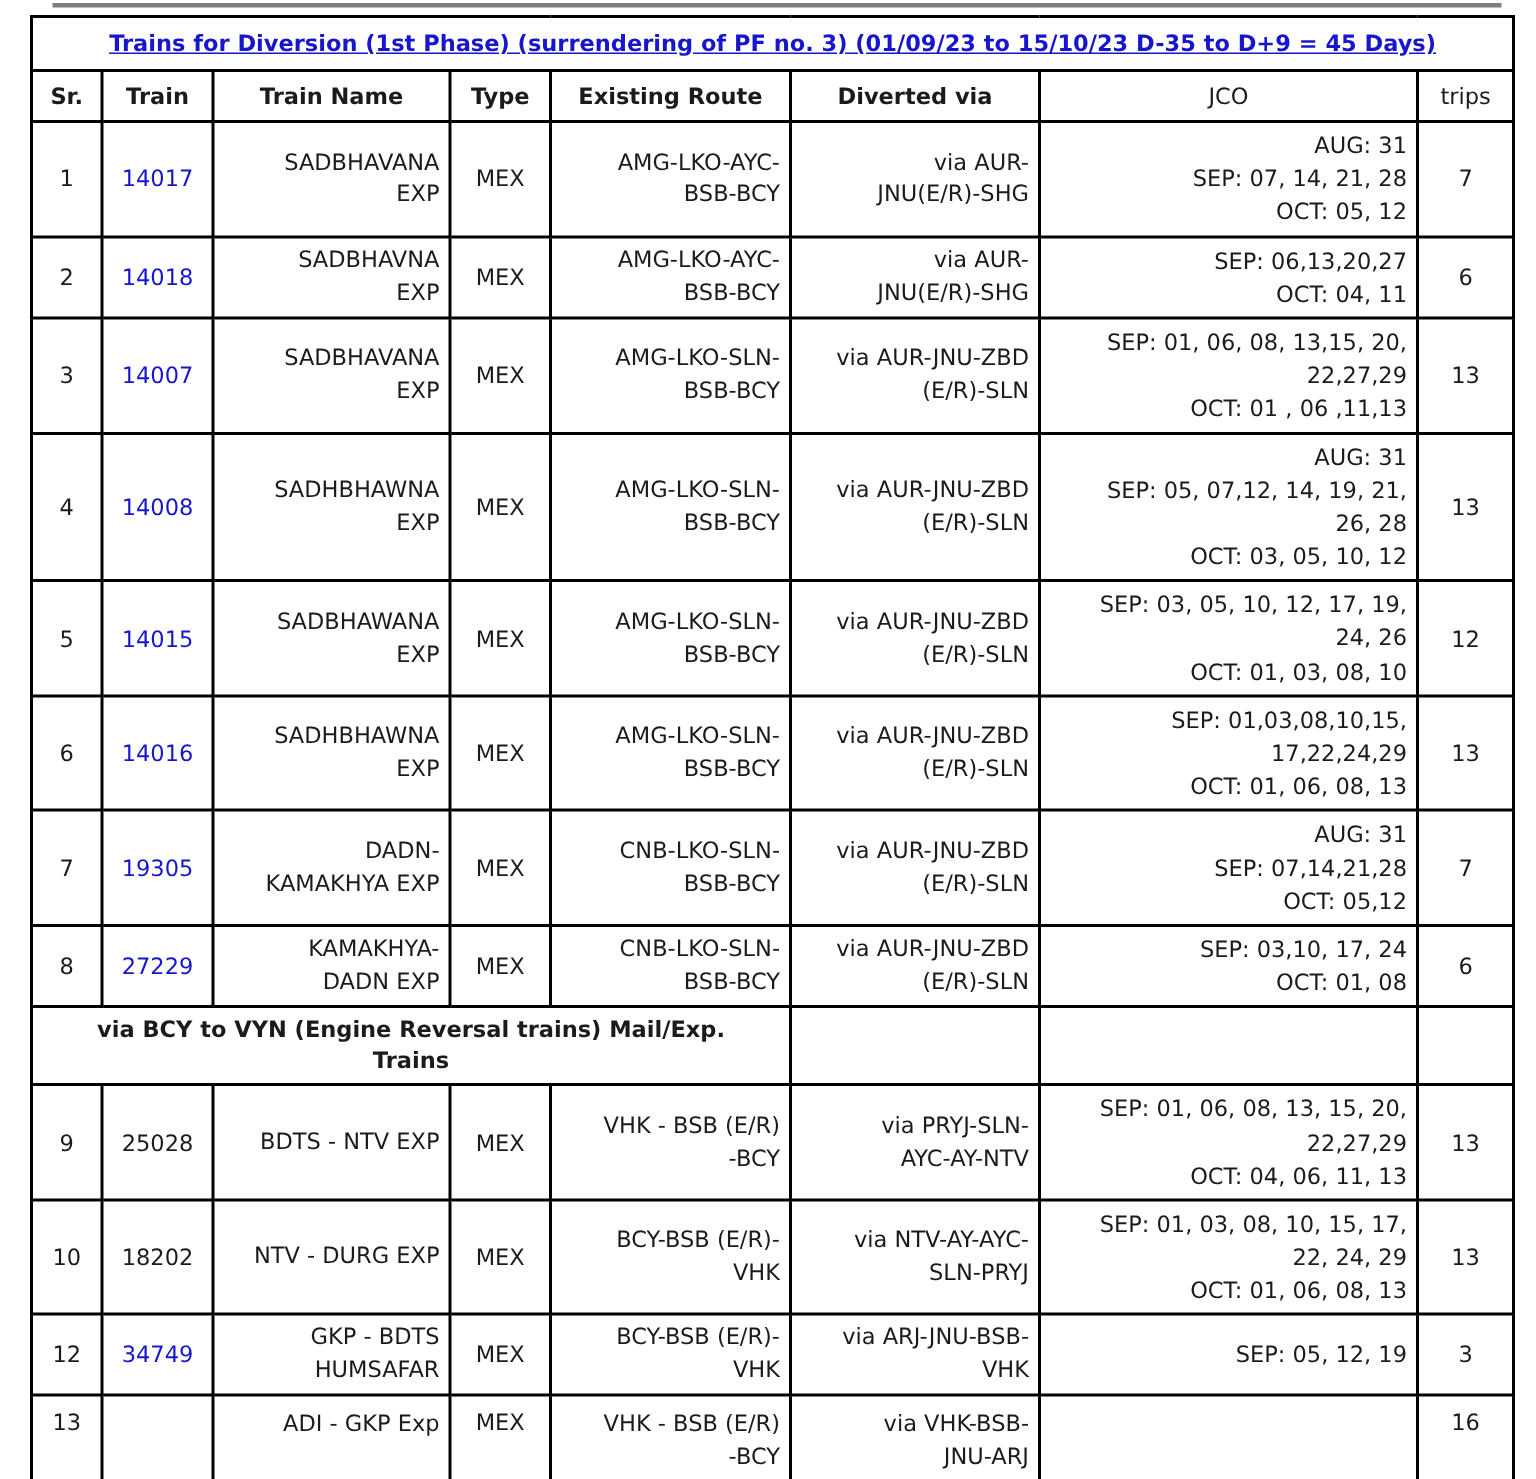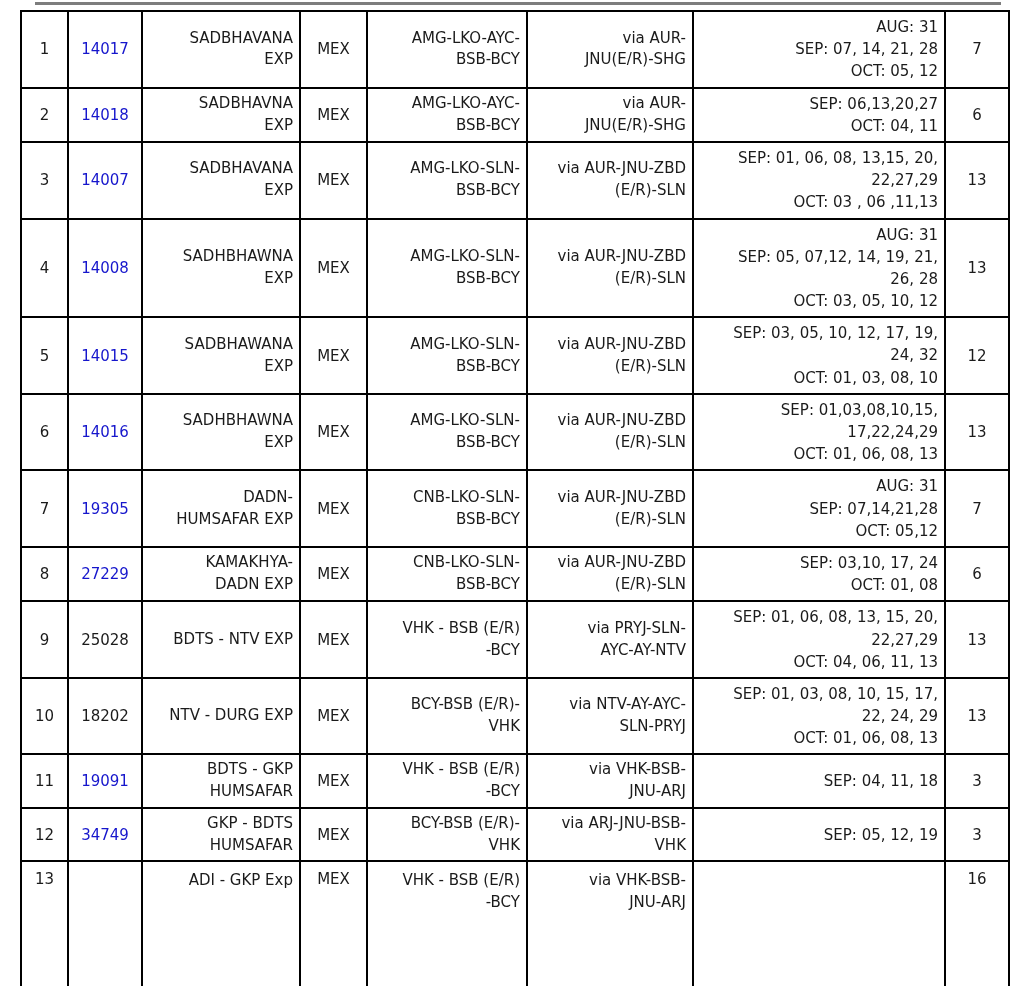--- a/index.html
+++ b/index.html
@@ -65,20 +65,33 @@
     <col style="width:47px">
       <col style="width:74px">
       <col style="width:158px">
       <col style="width:67px">
     <col style="width:160px">
       <col style="width:166px">
       <col style="width:252px">
       <col style="width:64px">
   </colgroup>
   <tbody>
+    <tr>
+      <td class="title-cell" colspan="8">Trains for Diversion (1st Phase) (surrendering of PF no. 3) (01/09/23 to 15/10/23 D-35 to D+9  = 45 Days)</td>
+    </tr>
+    <tr>
+      <th>Sr.</th>
+      <th>Train</th>
+      <th>Train Name</th>
+      <th>Type</th>
+      <th>Existing Route</th>
+      <th>Diverted via</th>
+      <th class="thin">JCO</th>
+      <th class="thin">trips</th>
+    </tr>
   <tr style="height: 72px;">
         <td class="center">1</td>
         <td class="center"><a class="train-link">14017</a></td>
         <td class="pre">SADBHAVANA
 EXP</td>
         <td class="center">MEX</td>
         <td class="pre">AMG-LKO-AYC-
 BSB-BCY</td>
         <td class="pre">via AUR-
 JNU(E/R)-SHG</td>
@@ -111,21 +124,21 @@
         <td class="pre">SADBHAVANA
 EXP</td>
         <td class="center">MEX</td>
         <td class="pre">AMG-LKO-SLN-
 BSB-BCY</td>
         <td class="pre">via AUR-JNU-ZBD
 (E/R)-SLN</td>
         <td class="jco">
           <span class="jco-line">SEP: 01, 06, 08, 13,15, 20,</span>
           <span class="jco-line">22,27,29</span>
-          <span class="jco-line">OCT: 03 , 06 ,11,13</span>
+          <span class="jco-line">OCT: 01 , 06 ,11,13</span>
         </td>
         <td class="center">13</td>
       </tr>
       <tr style="height: 90px;">
         <td class="center">4</td>
         <td class="center"><a class="train-link">14008</a></td>
         <td class="pre">SADHBHAWNA
 EXP</td>
         <td class="center">MEX</td>
         <td class="pre">AMG-LKO-SLN-
@@ -145,21 +158,21 @@
         <td class="center"><a class="train-link">14015</a></td>
         <td class="pre">SADBHAWANA
 EXP</td>
         <td class="center">MEX</td>
         <td class="pre">AMG-LKO-SLN-
 BSB-BCY</td>
         <td class="pre">via AUR-JNU-ZBD
 (E/R)-SLN</td>
         <td class="jco">
           <span class="jco-line">SEP: 03, 05, 10, 12, 17, 19,</span>
-          <span class="jco-line">24, 32</span>
+          <span class="jco-line">24, 26</span>
           <span class="jco-line">OCT: 01, 03, 08, 10</span>
         </td>
         <td class="center">12</td>
       </tr>
       <tr style="height: 72px;">
         <td class="center">6</td>
         <td class="center"><a class="train-link">14016</a></td>
         <td class="pre">SADHBHAWNA
 EXP</td>
         <td class="center">MEX</td>
@@ -171,21 +184,21 @@
           <span class="jco-line">SEP: 01,03,08,10,15,</span>
           <span class="jco-line">17,22,24,29</span>
           <span class="jco-line">OCT: 01, 06, 08, 13</span>
         </td>
         <td class="center">13</td>
       </tr>
       <tr style="height: 72px;">
         <td class="center">7</td>
         <td class="center"><a class="train-link">19305</a></td>
         <td class="pre">DADN-
-HUMSAFAR EXP</td>
+KAMAKHYA EXP</td>
         <td class="center">MEX</td>
         <td class="pre">CNB-LKO-SLN-
 BSB-BCY</td>
         <td class="pre">via AUR-JNU-ZBD
 (E/R)-SLN</td>
         <td class="jco">
           <span class="jco-line">AUG: 31</span>
           <span class="jco-line">SEP: 07,14,21,28</span>
           <span class="jco-line">OCT: 05,12</span>
         </td>
@@ -200,20 +213,27 @@
         <td class="pre">CNB-LKO-SLN-
 BSB-BCY</td>
         <td class="pre">via AUR-JNU-ZBD
 (E/R)-SLN</td>
         <td class="jco">
           <span class="jco-line">SEP: 03,10, 17, 24</span>
           <span class="jco-line">OCT: 01, 08</span>
         </td>
         <td class="center">6</td>
       </tr>
+      <tr style="height: 46px;">
+        <td class="section" colspan="5">via BCY to VYN (Engine Reversal trains)  Mail/Exp.
+Trains</td>
+        <td></td>
+        <td></td>
+        <td></td>
+      </tr>
       <tr style="height: 72px;">
         <td class="center">9</td>
         <td class="center">25028</td>
         <td class="pre">BDTS - NTV EXP</td>
         <td class="center">MEX</td>
         <td class="pre">VHK - BSB (E/R)
 -BCY</td>
         <td class="pre">via PRYJ-SLN-
 AYC-AY-NTV</td>
         <td class="jco">
@@ -231,35 +251,20 @@
         <td class="pre">BCY-BSB (E/R)-
 VHK</td>
         <td class="pre">via NTV-AY-AYC-
 SLN-PRYJ</td>
         <td class="jco">
           <span class="jco-line">SEP: 01, 03, 08, 10, 15, 17,</span>
           <span class="jco-line">22, 24, 29</span>
           <span class="jco-line">OCT: 01, 06, 08, 13</span>
         </td>
         <td class="center">13</td>
-      </tr>
-      <tr style="height: 49px;">
-        <td class="center">11</td>
-        <td class="center"><a class="train-link">19091</a></td>
-        <td class="pre">BDTS - GKP
-HUMSAFAR</td>
-        <td class="center">MEX</td>
-        <td class="pre">VHK - BSB (E/R)
--BCY</td>
-        <td class="pre">via VHK-BSB-
-JNU-ARJ</td>
-        <td class="jco">
-          <span class="jco-line">SEP: 04, 11, 18</span>
-        </td>
-        <td class="center">3</td>
       </tr>
       <tr style="height: 45px;">
         <td class="center">12</td>
         <td class="center"><a class="train-link">34749</a></td>
         <td class="pre">GKP - BDTS
 HUMSAFAR</td>
         <td class="center">MEX</td>
         <td class="pre">BCY-BSB (E/R)-
 VHK</td>
         <td class="pre">via ARJ-JNU-BSB-

